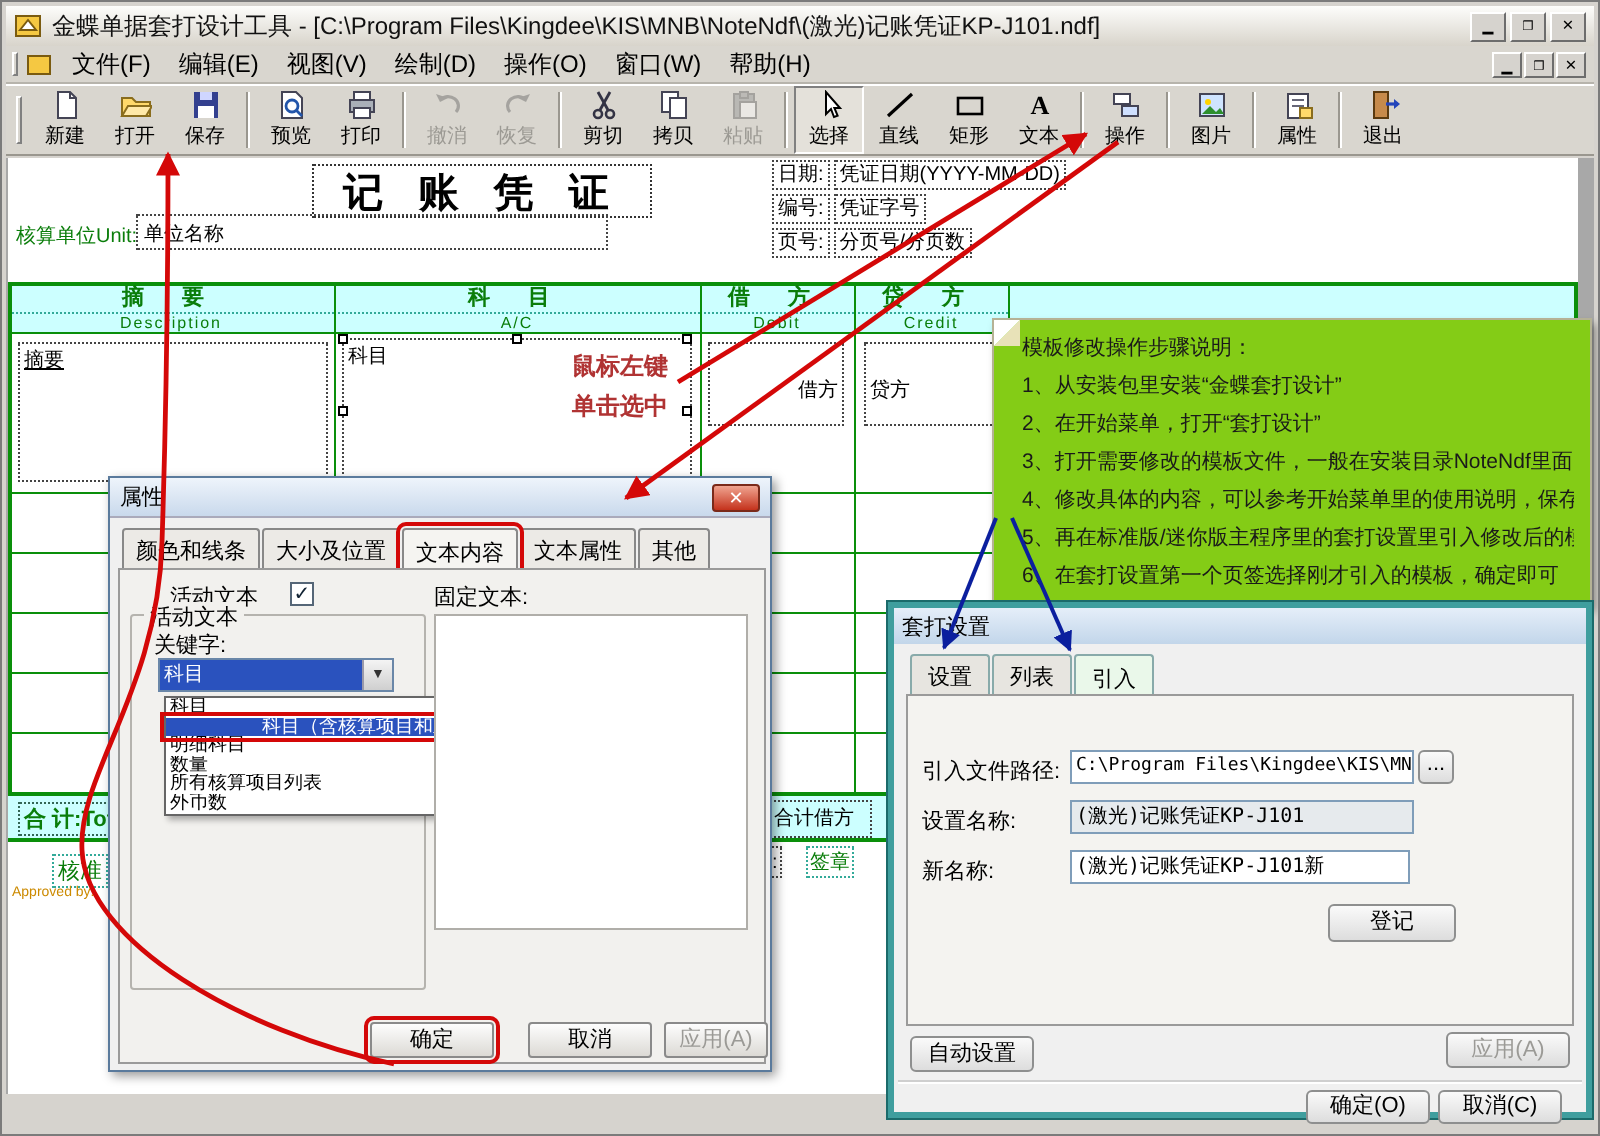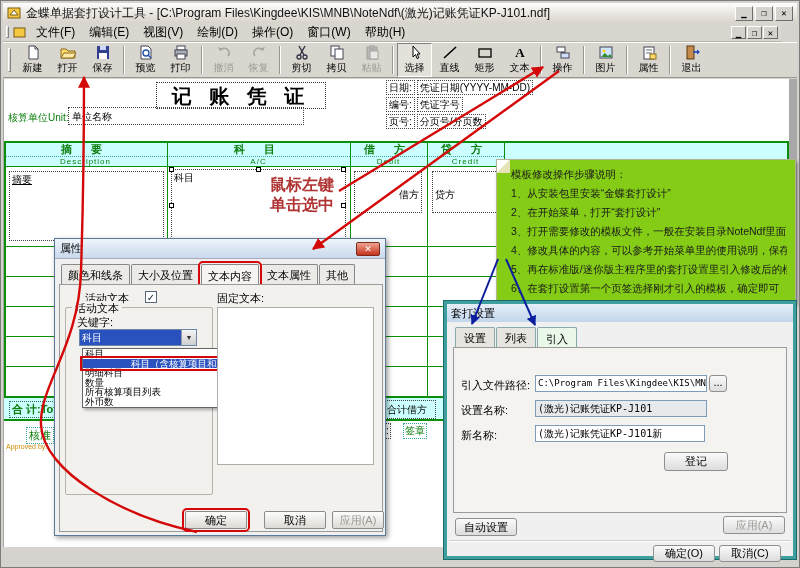--- a/index.html
+++ b/index.html
@@ -6,21 +6,21 @@
   html,body { width:800px; height:568px; font-family:"Liberation Sans","DejaVu Sans",sans-serif; }
   #app { position:relative; width:800px; height:568px; background:#d6d3ce; border:1px solid #7b7b7b; overflow:hidden; }
 
   
   .titlebar { position:absolute; left:2px; top:2px; right:2px; height:20px;
     background:linear-gradient(#fdfdfb,#d8d4cb); display:flex; align-items:center; padding:0 4px; }
   .titlebar .ttl { font-size:12px; color:#111; margin-left:5px; white-space:nowrap; overflow:hidden; flex:1; }
   .winbtns { display:flex; gap:2px; }
   .wbtn { width:18px; height:15px; background:#d6d3ce; border:1px solid; border-color:#fff #6d6d6d #6d6d6d #fff;
     font-size:9px; line-height:12px; text-align:center; color:#000; font-family:"DejaVu Sans Mono",monospace; }
-  .menubar { position:absolute; left:2px; top:22px; right:17px; height:19px; background:#d9d6cf;
+  .menubar { position:absolute; left:2px; top:22px; right:2px; height:19px; background:#d9d6cf;
     border-bottom:1px solid #b7b4ac; display:flex; align-items:center; }
   .grip { width:3px; height:70%; border:1px solid; border-color:#fff #808080 #808080 #fff; margin:0 4px 0 3px; }
   .menu-item { font-size:12px; padding:2px 7px; color:#000; }
   .mdi-btns { margin-left:auto; display:flex; gap:1px; padding-right:4px; }
 
   .toolbar { position:absolute; left:2px; top:41px; right:2px; height:36px; background:#d9d6cf;
     border-top:1px solid #fff; border-bottom:1px solid #9a978f; display:flex; align-items:center; padding-left:2px; }
   .tbtn { width:35px; height:34px; display:flex; flex-direction:column; align-items:center; justify-content:center; gap:1px; }
   .tbtn .tlbl { font-size:10px; color:#000; white-space:nowrap; }
   .tbtn.disabled .tlbl { color:#9c9a94; }
@@ -39,21 +39,21 @@
   .unit-label { position:absolute; left:4px; top:32px; color:#0a7d0a; font-size:10px; }
   .unit-value { position:absolute; left:64px; top:28px; width:236px; height:18px; border:1px dotted #444;
     font-size:10px; padding:2px 3px; color:#000; }
 
   .tbl-border { position:absolute; background:#0a8f0a; }
   .hdr { position:absolute; top:62px; height:26px; background:#ccffff; border-top:2px solid #0a8f0a; border-bottom:1px solid #0a8f0a;
     text-align:center; color:#0a7d0a; }
   .hdr .zh { font-size:11px; font-weight:bold; letter-spacing:8px; line-height:13px; border-bottom:1px dotted #3a9; }
   .hdr .en { font-size:8px; line-height:10px; letter-spacing:1px; }
   .cellbox { position:absolute; border:1px dotted #444; font-size:10px; color:#000; padding:1px 2px; }
-  .hint { position:absolute; width:82px; text-align:right; color:#b03333; font-weight:bold; font-size:16px; }
+  .hint { position:absolute; width:82px; text-align:right; color:#b03333; font-weight:bold; font-size:12px; }
   .totalrow { position:absolute; left:0; top:317px; width:785px; height:25px; background:#ccffff;
     border-top:2px solid #0a8f0a; border-bottom:2px solid #0a8f0a; }
   .total-label { position:absolute; left:5px; top:3px; border:1px dotted #365; color:#0a7d0a; font-size:11px; font-weight:bold; padding:0 2px; }
   .total-debit { position:absolute; left:374px; top:2px; width:58px; height:19px; border:1px dotted #444;
     font-size:10px; color:#000; text-align:center; line-height:18px; }
   .approve { position:absolute; left:22px; top:348px; border:1px dotted #3a9; color:#0a7d0a; font-size:11px; padding:0 2px; }
   .approve-en { position:absolute; left:2px; top:364px; color:#cc8a00; font-size:7px; }
   .auditor { position:absolute; left:330px; top:344px; border:1px dotted #444; font-size:10px; color:#000; padding:0 1px; }
   .auditor-sign { position:absolute; left:399px; top:344px; font-size:10px; color:#0a7d0a; border:1px dotted #3a9; padding:0 1px; }
   .handle { position:absolute; width:5px; height:5px; background:#fff; border:1px solid #000; }

